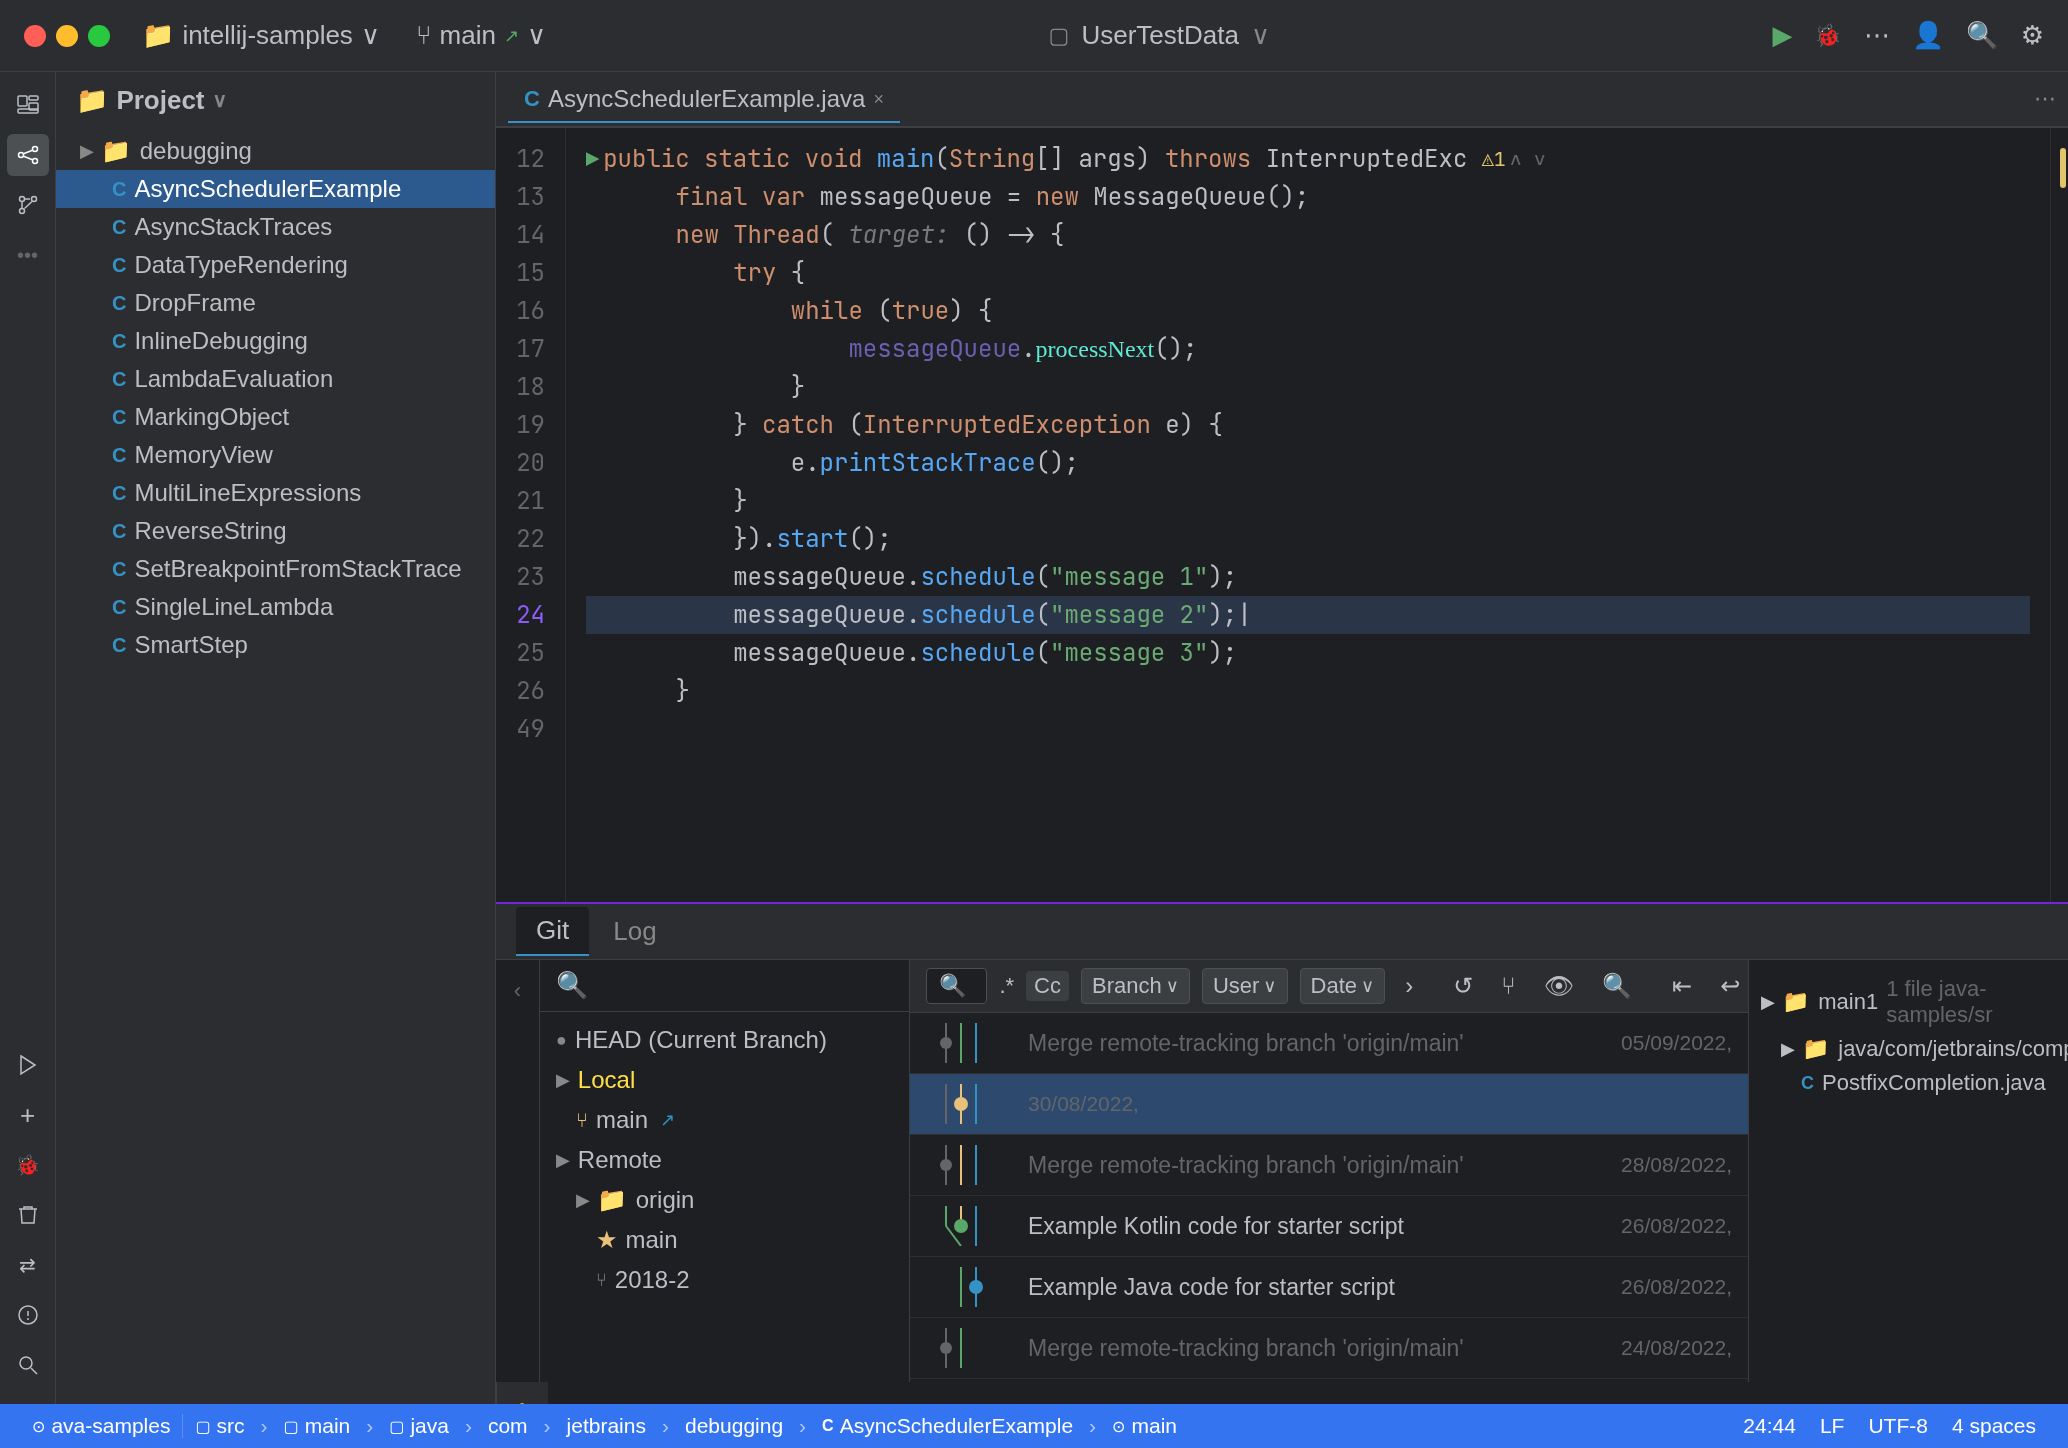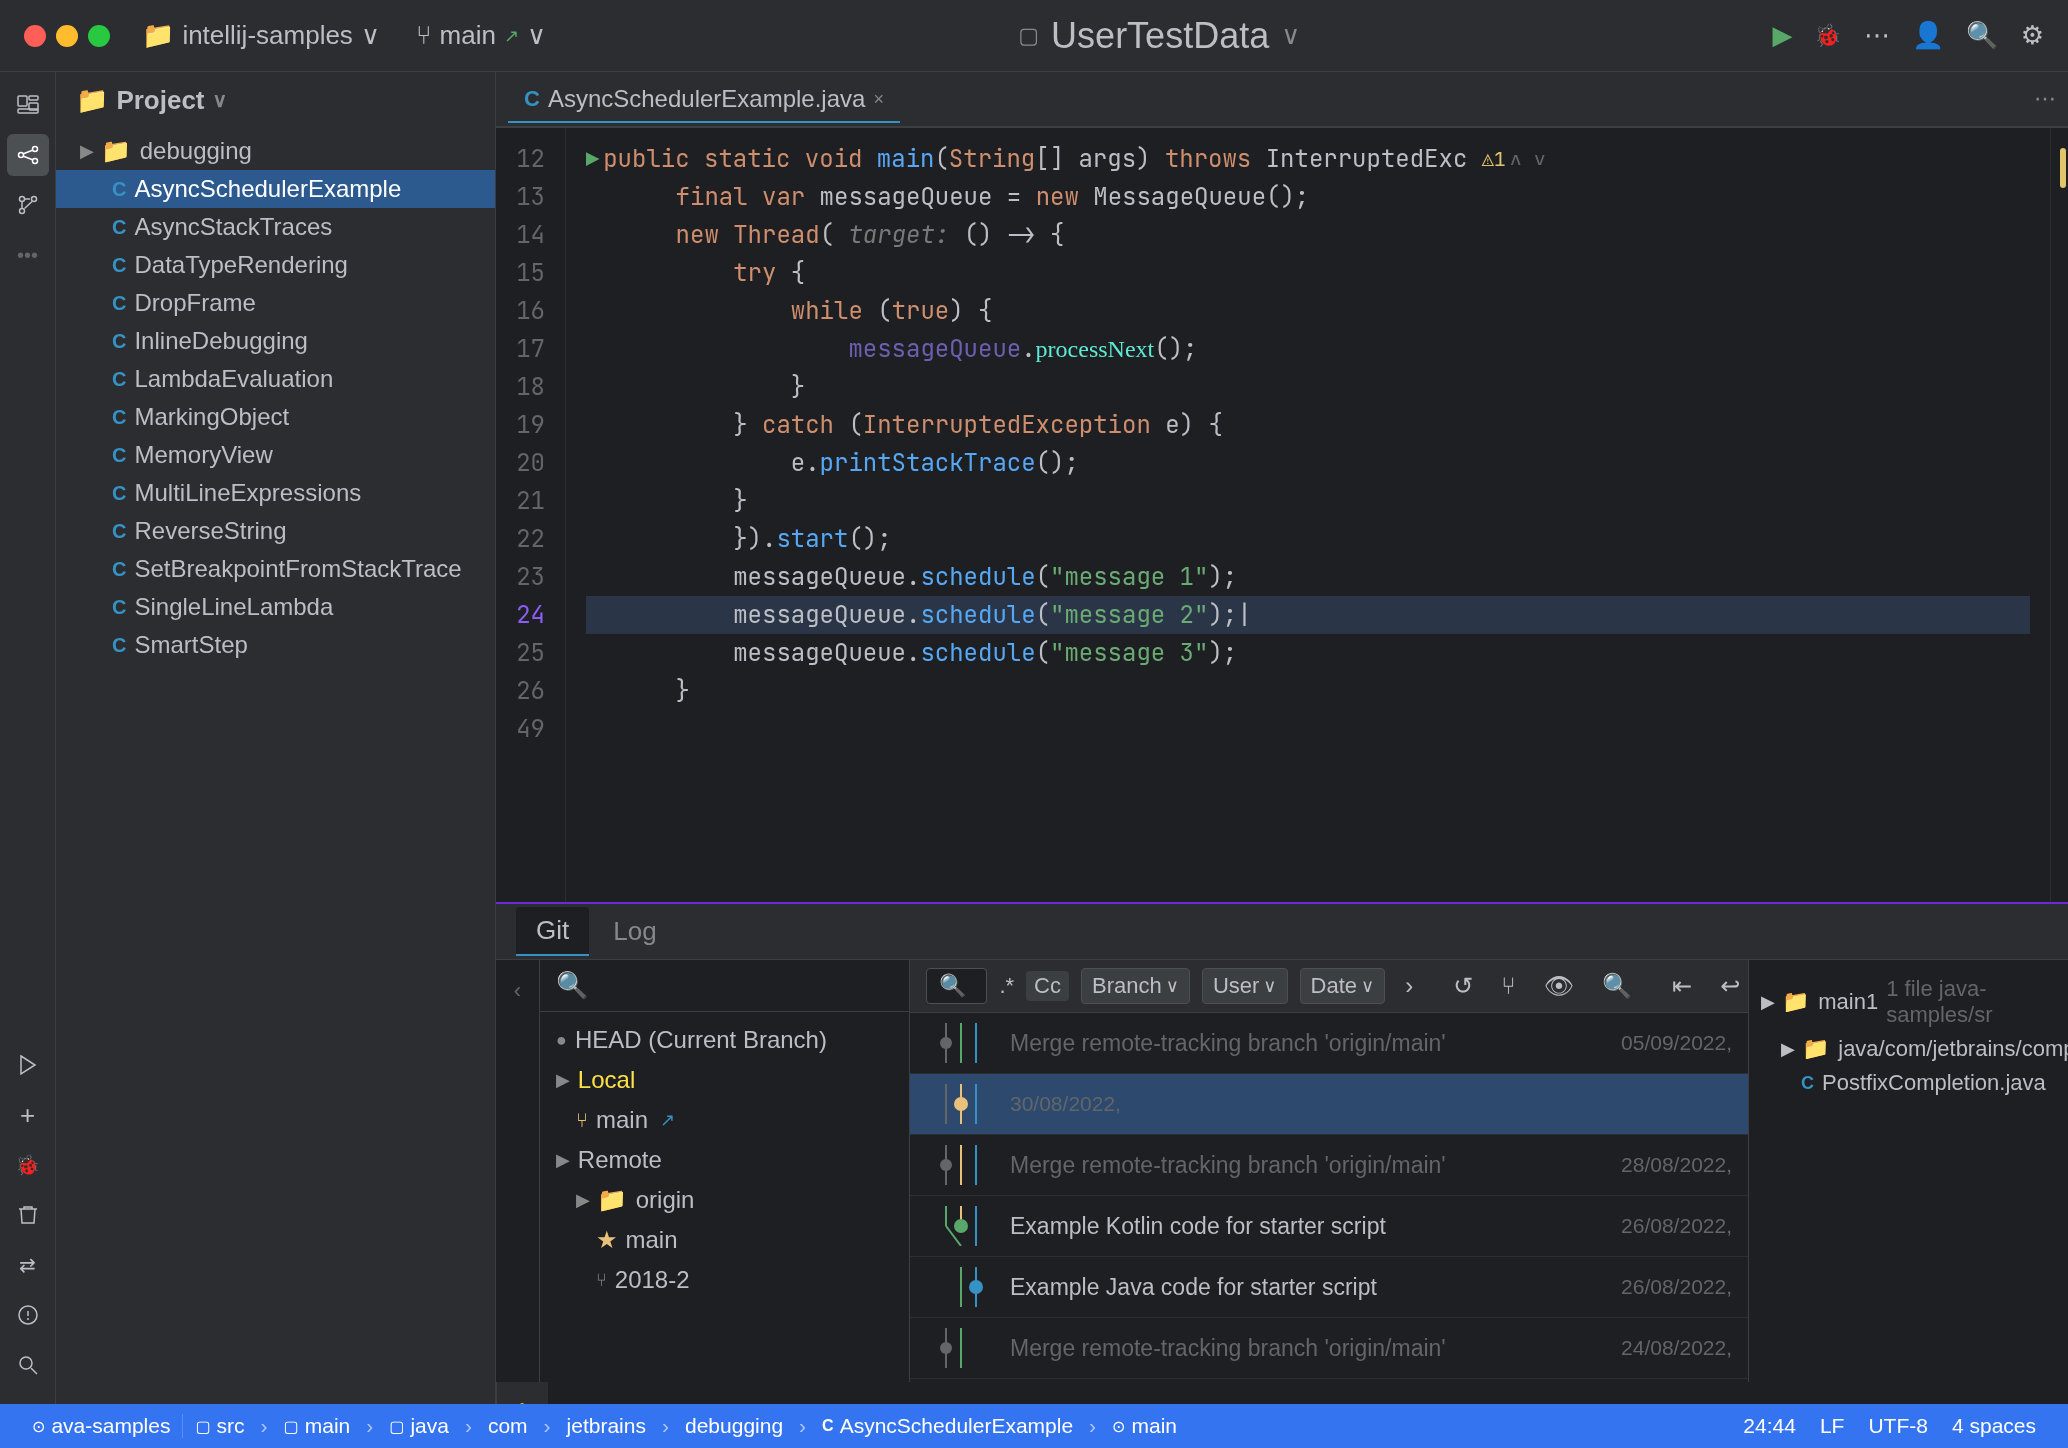--- a/index.html
+++ b/index.html
@@ -333,21 +333,21 @@
     .toolbar-spacer { flex: 1; }
     .git-commits {
       flex: 1;
       overflow-y: auto;
     }
     .commit-row {
       display: flex;
       align-items: center;
       padding: 10px 16px;
       border-bottom: 1px solid #2e2e2e;
-      gap: 4px;
+      gap: 22px;
       font-size: 23px;
       cursor: pointer;
     }
     .commit-row.active { background: #2d4a6e; }
     .commit-msg {
       flex: 1;
       color: #bcbec4;
       overflow: hidden;
       text-overflow: ellipsis;
       white-space: nowrap;
@@ -445,21 +445,21 @@
     <span>∨</span>
   </div>
   <div class="titlebar-branch">
     <span>⑂</span>
     <span>main</span>
     <span style="color:#59a869; font-size:18px;">↗</span>
     <span>∨</span>
   </div>
   <div class="titlebar-center">
     <span style="color:#888; font-size:22px;">▢</span>
-    <span style="font-size:36px; color:#bcbec4;">UserTestData</span>
+    <span style="font-size:26px; color:#bcbec4;">UserTestData</span>
     <span style="color:#888;">∨</span>
   </div>
   <div class="titlebar-right">
     <span class="icon-btn" style="color:#59a869;">▶</span>
     <span class="icon-btn" style="color:#59a869; font-size:22px;">🐞</span>
     <span class="icon-btn">⋯</span>
     <span class="icon-btn">👤</span>
     <span class="icon-btn">🔍</span>
     <span class="icon-btn">⚙</span>
   </div>

